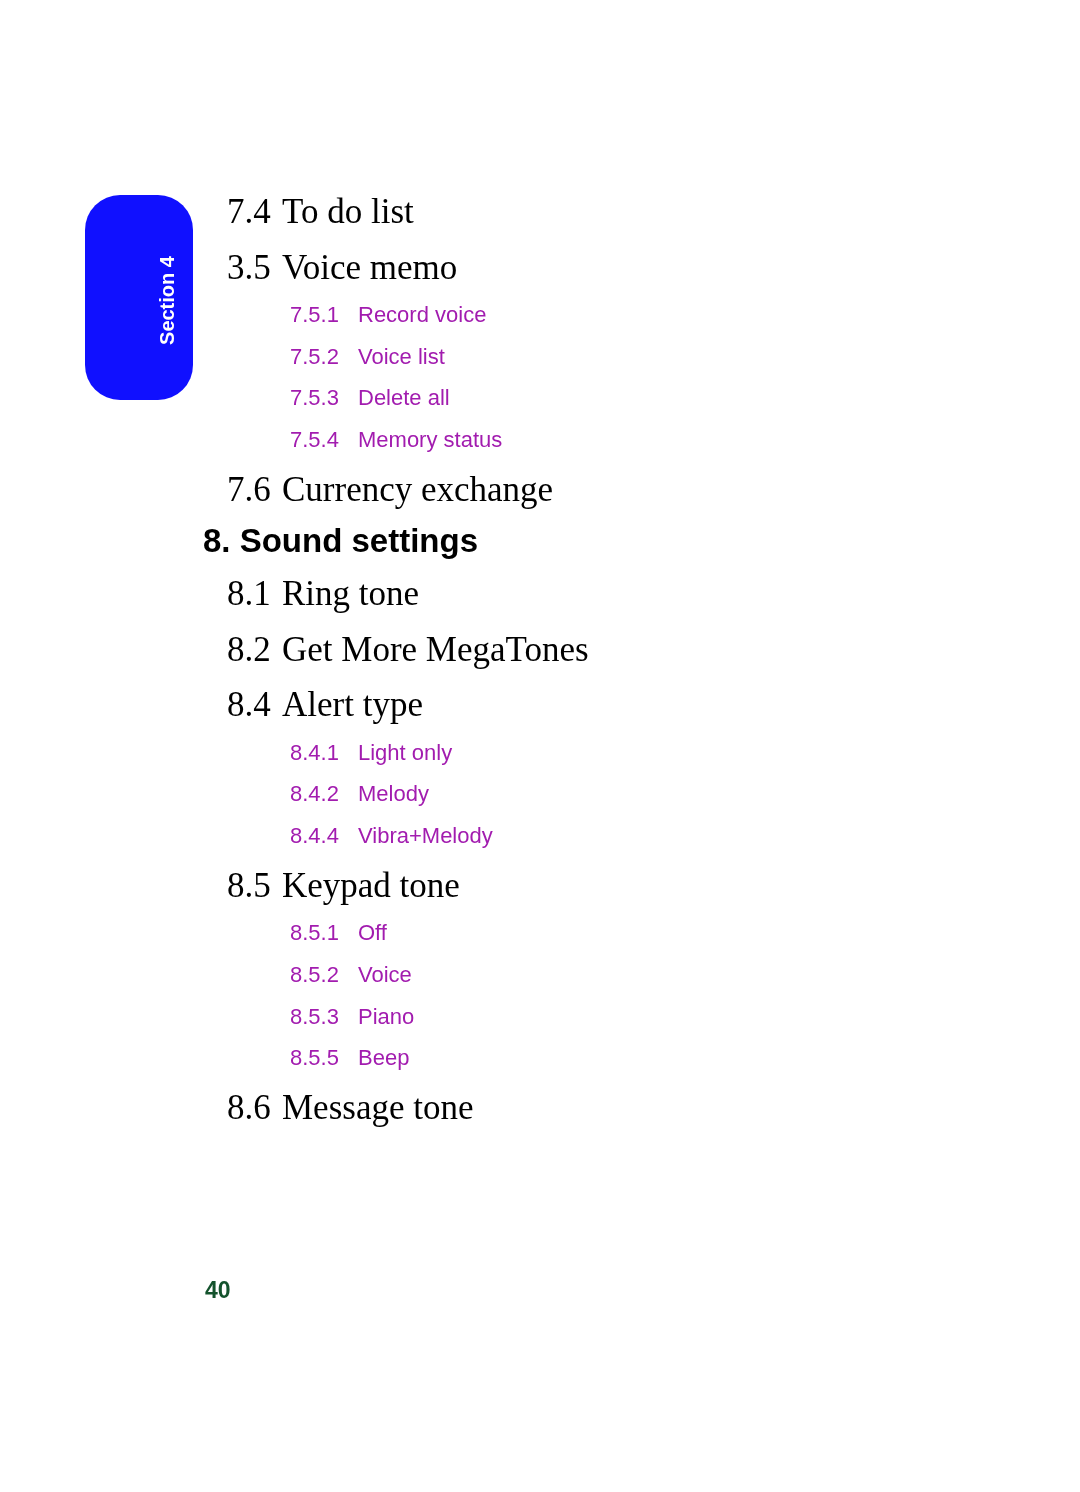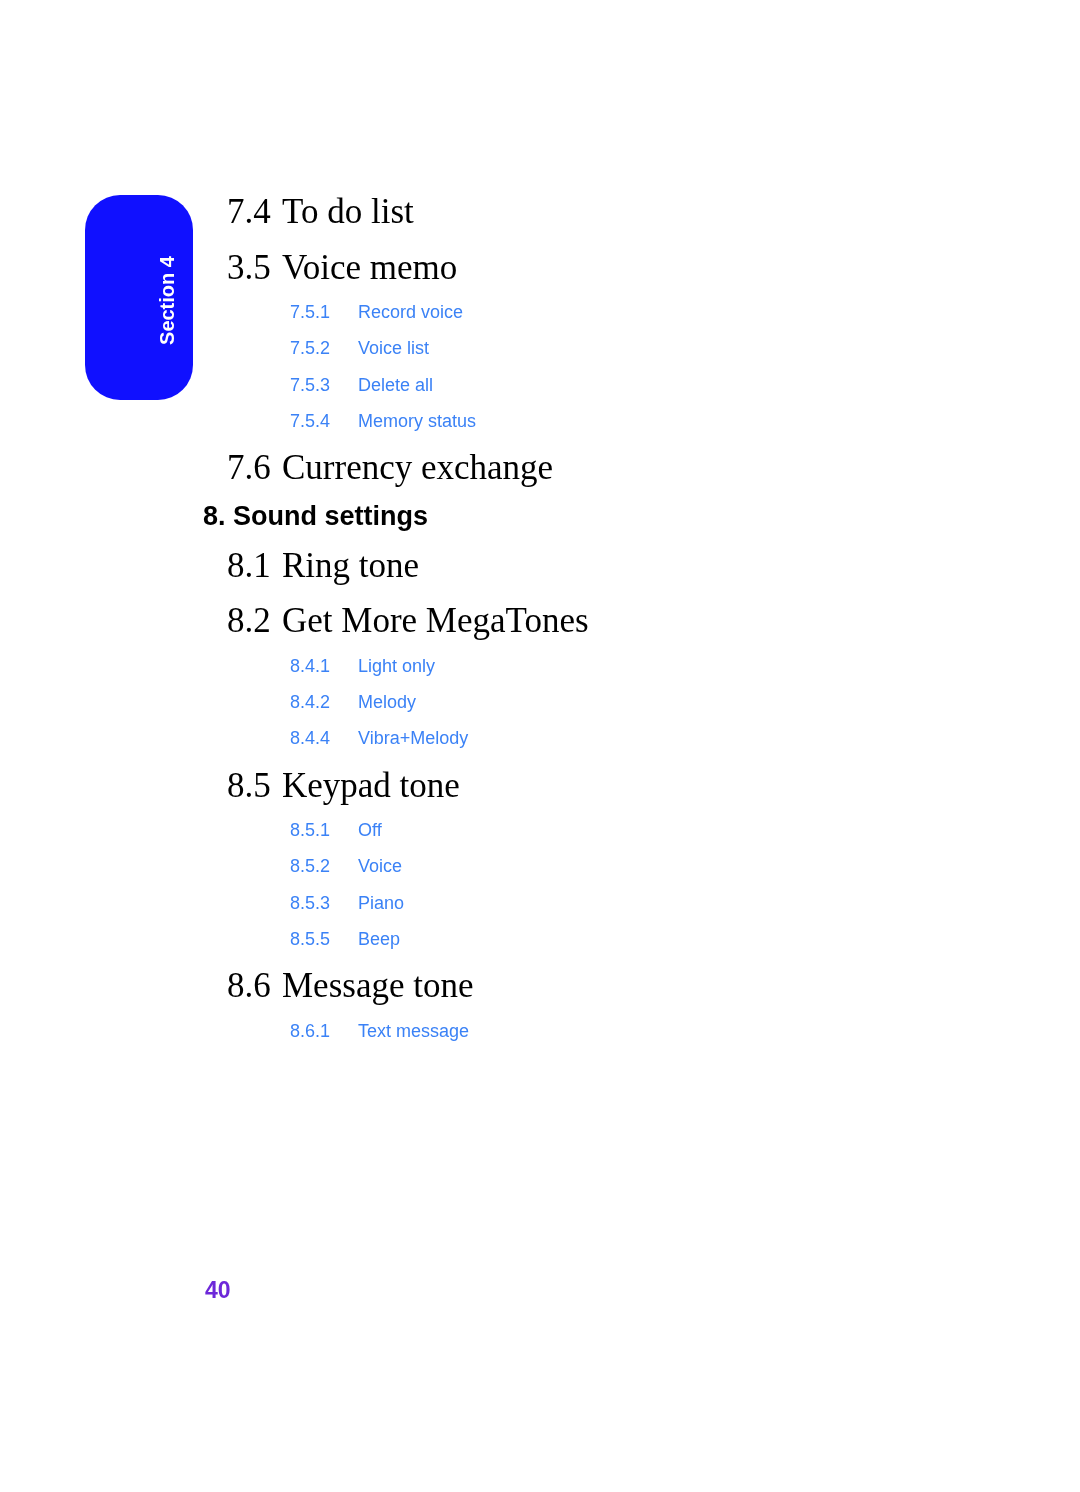--- a/index.html
+++ b/index.html
@@ -47,47 +47,47 @@
       color: #000;
       margin-bottom: 10px;
       line-height: 1.3;
     }
     .level1-num {
       display: inline-block;
       width: 55px;
     }
     .level2 {
       font-family: "Century Gothic", Futura, Arial, sans-serif;
-      font-size: 18px;
-      color: #3b82f6;
+      font-size: 22px;
+      color: #a21caf;
       margin-left: 63px;
       margin-bottom: 12px;
       line-height: 1.35;
     }
     .level2-num {
       display: inline-block;
       width: 68px;
     }
     .section-heading {
       font-family: Arial, Helvetica, sans-serif;
       font-weight: bold;
-      font-size: 27px;
+      font-size: 33px;
       color: #000;
       margin-top: 6px;
       margin-bottom: 11px;
       margin-left: -24px;
     }
     .page-number {
       position: absolute;
       left: 205px;
       top: 1277px;
       font-family: Arial, Helvetica, sans-serif;
       font-weight: bold;
       font-size: 23px;
-      color: #6d28d9;
+      color: #14532d;
     }
     .group {
       margin-bottom: 4px;
     }
   </style>
 </head>
 <body>
 
 <div class="section-tab">
   <div class="section-tab-text">Section 4</div>
@@ -99,31 +99,29 @@
   <div class="group">
     <div class="level2"><span class="level2-num">7.5.1</span><span>Record voice</span></div>
     <div class="level2"><span class="level2-num">7.5.2</span><span>Voice list</span></div>
     <div class="level2"><span class="level2-num">7.5.3</span><span>Delete all</span></div>
     <div class="level2"><span class="level2-num">7.5.4</span><span>Memory status</span></div>
   </div>
   <div class="level1"><span class="level1-num">7.6</span><span>Currency exchange</span></div>
   <div class="section-heading">8. Sound settings</div>
   <div class="level1"><span class="level1-num">8.1</span><span>Ring tone</span></div>
   <div class="level1"><span class="level1-num">8.2</span><span>Get More MegaTones</span></div>
+  <div class="level1"><span class="level1-num">8.4</span><span>Alert type</span></div>
   <div class="group">
     <div class="level2"><span class="level2-num">8.4.1</span><span>Light only</span></div>
     <div class="level2"><span class="level2-num">8.4.2</span><span>Melody</span></div>
     <div class="level2"><span class="level2-num">8.4.4</span><span>Vibra+Melody</span></div>
   </div>
   <div class="level1"><span class="level1-num">8.5</span><span>Keypad tone</span></div>
   <div class="group">
     <div class="level2"><span class="level2-num">8.5.1</span><span>Off</span></div>
     <div class="level2"><span class="level2-num">8.5.2</span><span>Voice</span></div>
     <div class="level2"><span class="level2-num">8.5.3</span><span>Piano</span></div>
     <div class="level2"><span class="level2-num">8.5.5</span><span>Beep</span></div>
   </div>
   <div class="level1"><span class="level1-num">8.6</span><span>Message tone</span></div>
-  <div class="group">
-    <div class="level2"><span class="level2-num">8.6.1</span><span>Text message</span></div>
-  </div>
 </div>
 
 <div class="page-number">40</div>
 
 </body></html>

